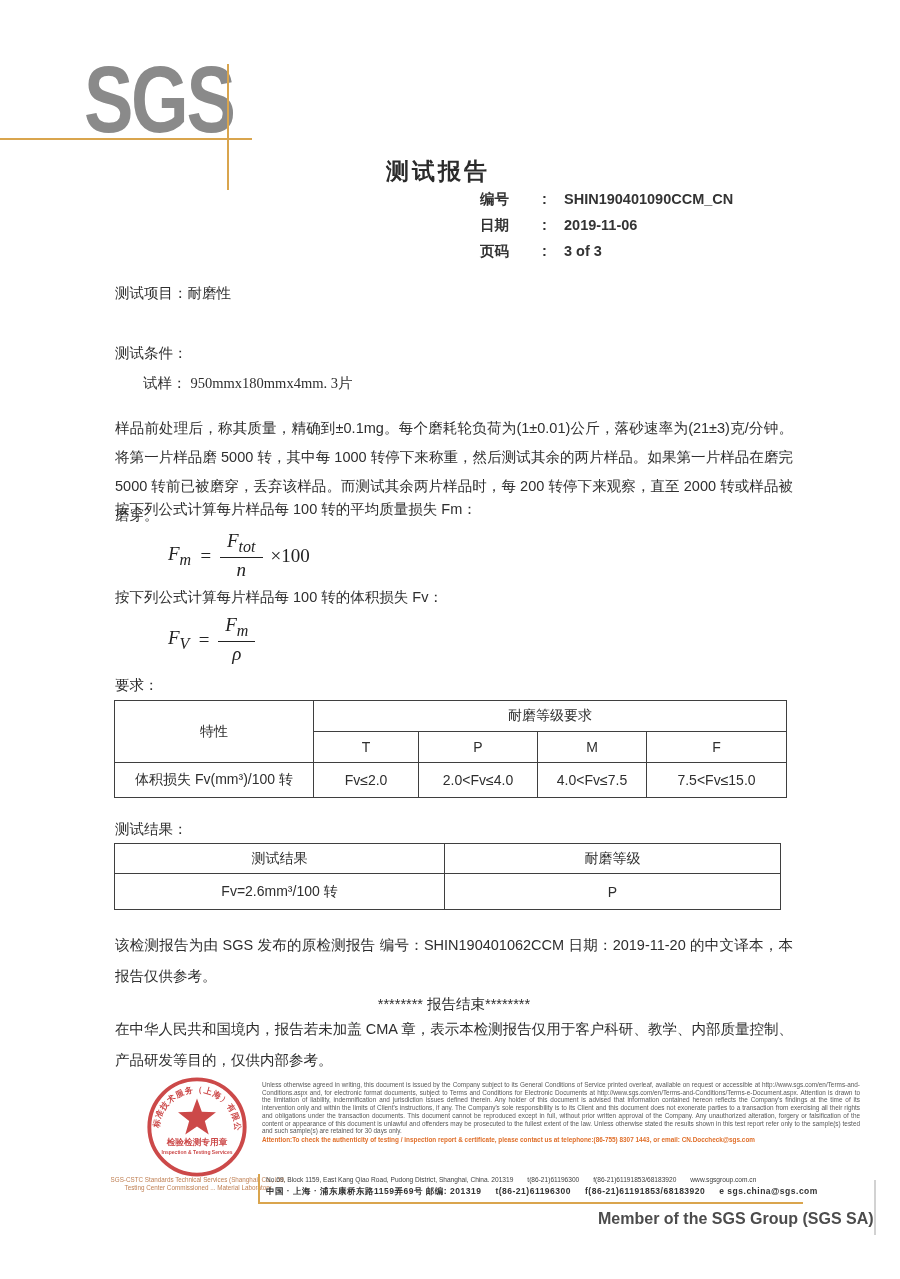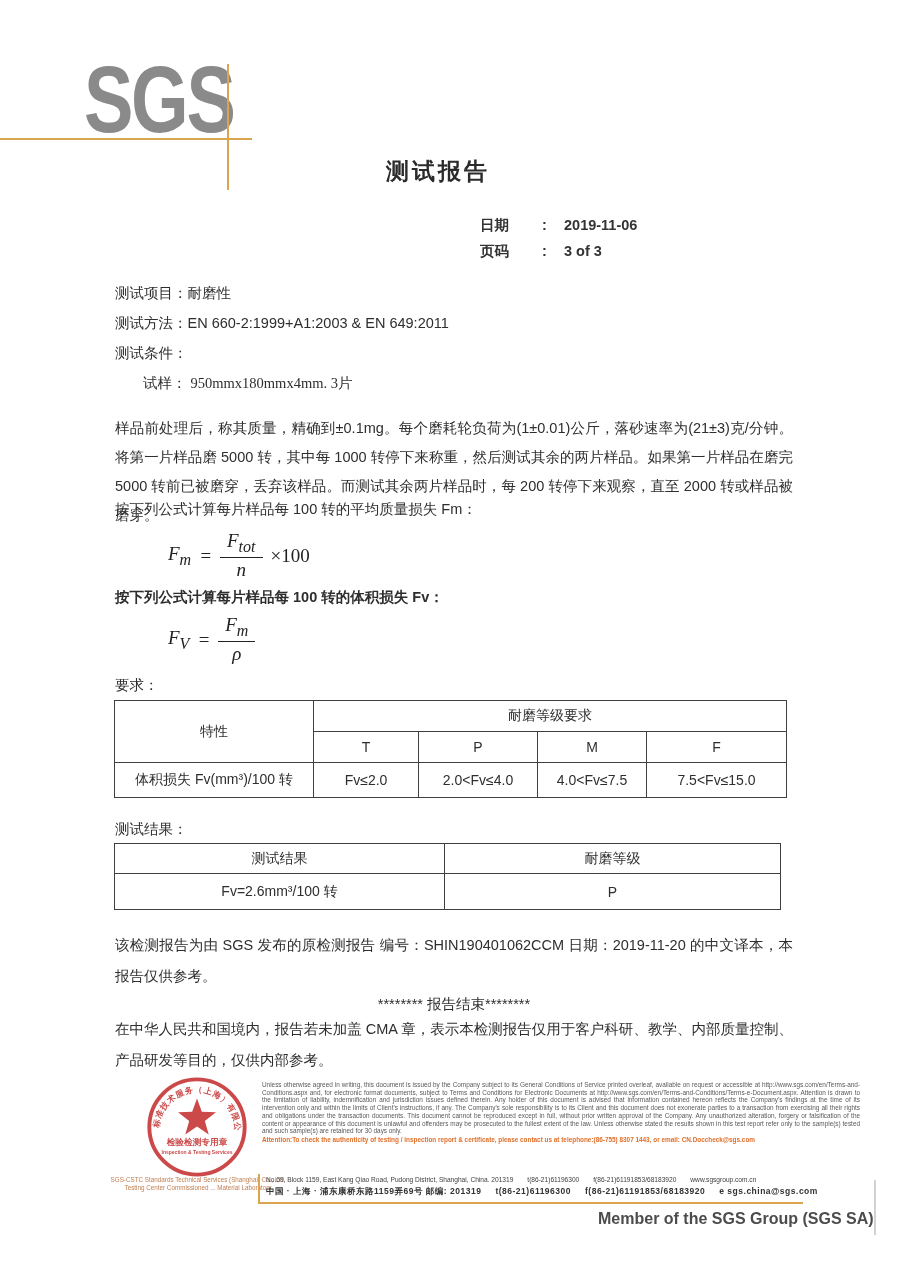--- a/index.html
+++ b/index.html
@@ -66,48 +66,50 @@
 <body>
 
 <div class="page">
 
   <div class="logo-text">SGS</div>
   <div class="logo-hline"></div>
   <div class="logo-vline"></div>
 
   <div class="title">测试报告</div>
 
+  <div class="hdr-row" style="top:190px;">
+    <span class="hl">编号</span><span class="hc">:</span><span>SHIN190401090CCM_CN</span>
+  </div>
   <div class="hdr-row" style="top:216px;">
     <span class="hl">日期</span><span class="hc">:</span><span>2019-11-06</span>
   </div>
   <div class="hdr-row" style="top:242px;">
     <span class="hl">页码</span><span class="hc">:</span><span>3 of 3</span>
   </div>
 
   <div class="bline" style="top:284px;">测试项目：耐磨性</div>
-  <div class="bline" style="top:314px;">测试方法：EN 660-2:1999+A1:2003 &amp; EN 649:2011</div>
   <div class="bline" style="top:344px;">测试条件：</div>
   <div class="bline" style="top:374px;padding-left:28px;">
     <span>试样：</span>
     <span class="serifv">950mmx180mmx4mm. 3片</span>
   </div>
   <div class="para" style="top:390px;margin-top:24px;">样品前处理后，称其质量，精确到±0.1mg。每个磨耗轮负荷为(1±0.01)公斤，落砂速率为(21±3)克/分钟。将第一片样品磨 5000 转，其中每 1000 转停下来称重，然后测试其余的两片样品。如果第一片样品在磨完 5000 转前已被磨穿，丢弃该样品。而测试其余两片样品时，每 200 转停下来观察，直至 2000 转或样品被磨穿。</div>
   <div class="bline" style="top:500px;">按下列公式计算每片样品每 100 转的平均质量损失 Fm：</div>
 
   <div class="formula" style="top:530px;">
     <span><span>F</span><sub>m</sub></span>
     <span>=</span>
     <span class="frac">
       <span class="num"><span>F</span><sub>tot</sub></span>
       <span class="den">n</span>
     </span>
     <span class="mult">×100</span>
   </div>
 
-  <div class="bline" style="top:588px;font-weight:bold;">按下列公式计算每片样品每 100 转的体积损失 Fv：</div>
+  <div class="bline" style="top:588px;">按下列公式计算每片样品每 100 转的体积损失 Fv：</div>
 
   <div class="formula" style="top:614px;">
     <span><span>F</span><sub>V</sub></span>
     <span>=</span>
     <span class="frac">
       <span class="num"><span>F</span><sub>m</sub></span>
       <span class="den">ρ</span>
     </span>
   </div>
 

